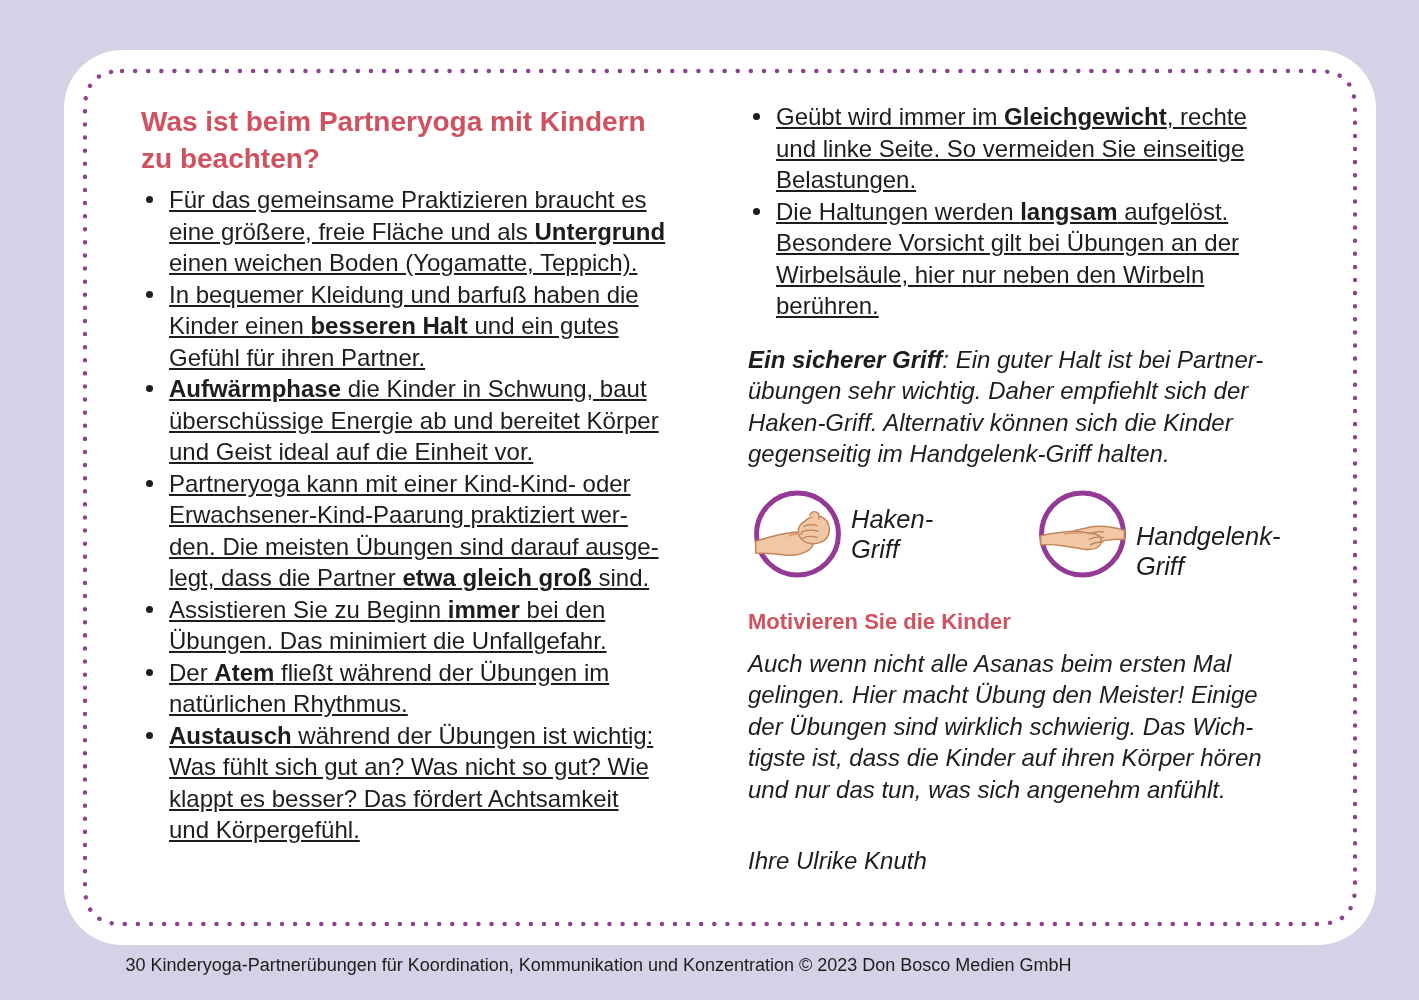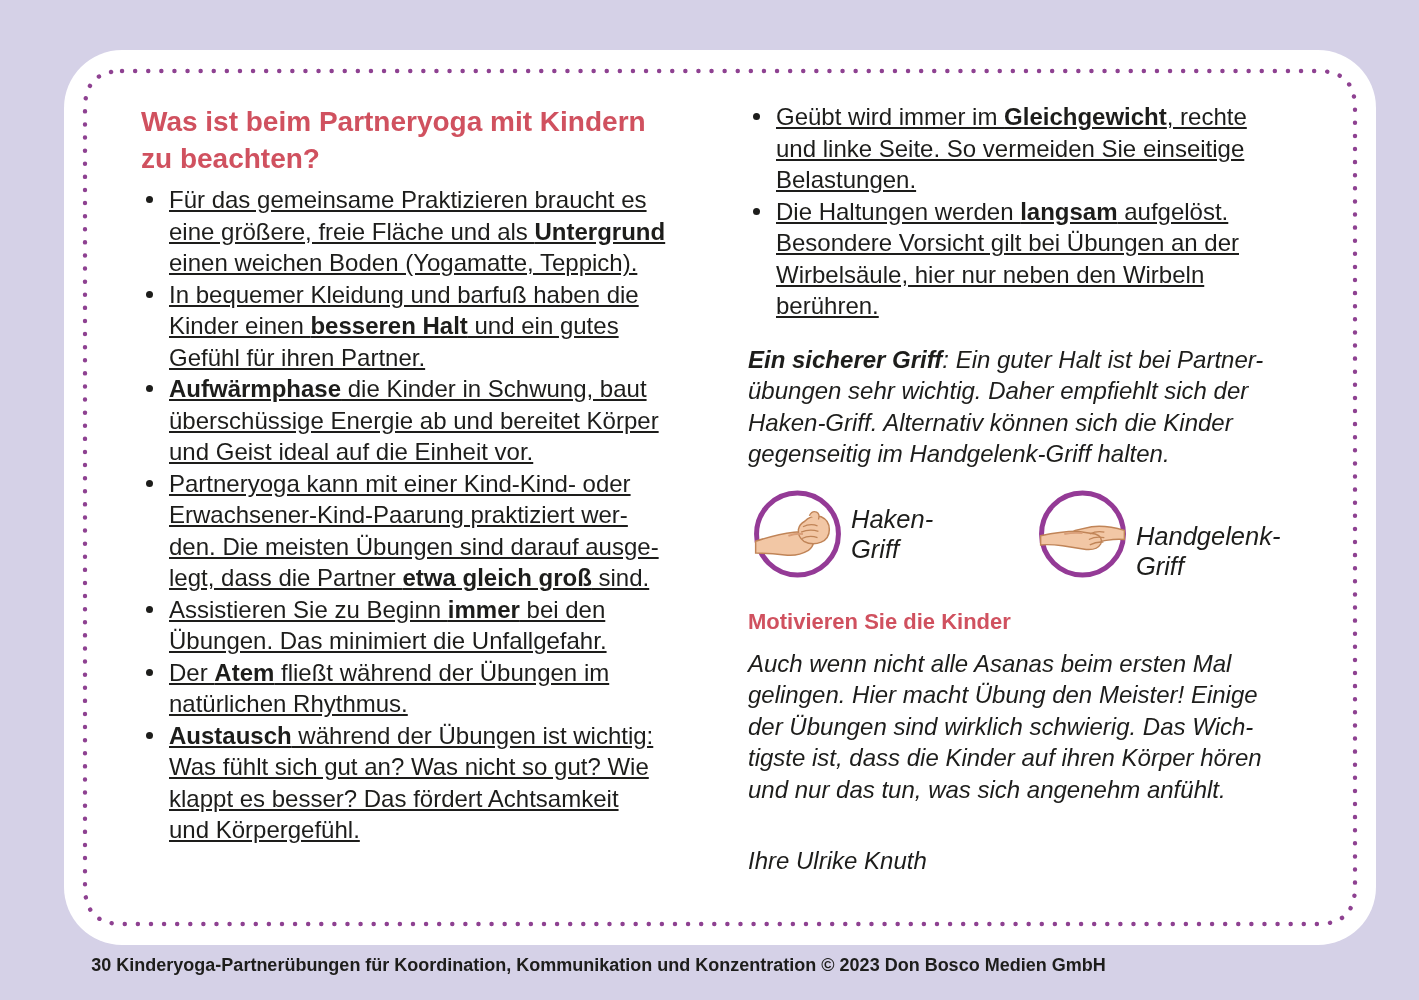--- a/index.html
+++ b/index.html
@@ -50,21 +50,21 @@
   p.closing-paragraph{margin-top:13px;}
   p.signature{margin-top:40px;}
   b{font-weight:700;}
   .grips{display:flex;align-items:center;margin-top:16px;padding-left:4px;height:96px;}
   .grip-fig{display:flex;align-items:center;}
   .grip-fig + .grip-fig{margin-left:56px;align-items:flex-end;}
   .grip-circle{width:91px;height:94px;flex:0 0 auto;}
   .grip-label{margin-left:8px;font-style:italic;font-size:25.5px;line-height:30px;}
   .footer{
     position:absolute;left:0;top:954px;width:1197px;text-align:center;
-    font-size:18px;line-height:22px;color:var(--ink);font-weight:bold;
+    font-size:18px;line-height:22px;color:var(--ink);
   }
 </style>
 </head>
 <body>
 
 <div class="card">
 
   <svg class="dotted-border" viewBox="0 0 1312 895" xmlns="http://www.w3.org/2000/svg" aria-hidden="true">
     <path d="M58 21 H1254 Q1291 21 1291 58 V837 Q1291 874 1254 874 H58 Q21 874 21 837 V58 Q21 21 58 21 Z" fill="none" stroke="#8e4191" stroke-width="4.4" stroke-linecap="round" stroke-dasharray="0.1 13"></path>
   </svg>

